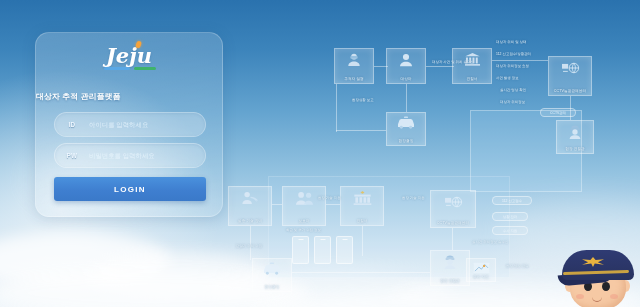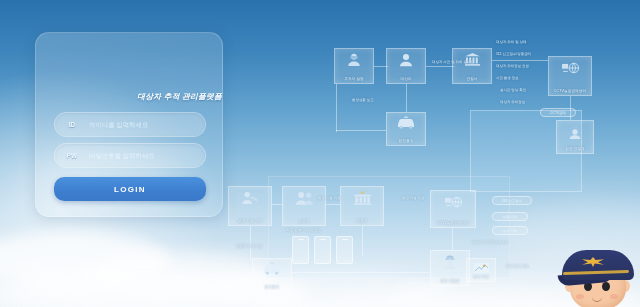--- a/index.html
+++ b/index.html
@@ -75,40 +75,40 @@
   .logo-dot{position:absolute;right:11px;top:-4px;width:5px;height:7px;
     background:#f5a33c;border-radius:55% 45% 50% 50%;transform:rotate(18deg);
     box-shadow:0 0 3px rgba(245,163,60,.8);}
   .logo-bar{position:absolute;height:3px;border-radius:2px;}
   .bar-blue{left:-2px;bottom:-3px;width:26px;background:#5aa8e6;}
   .bar-green{right:-4px;bottom:-3px;width:22px;background:#3fb36b;}
 
   .sub1{position:absolute;left:0;right:0;top:42px;text-align:center;
     font-size:7.6px;color:#f2f9ff;letter-spacing:.1px;
     text-shadow:0 1px 2px rgba(30,80,130,.40);}
-  .sub2{position:absolute;left:0;right:0;top:58px;text-align:right;
+  .sub2{position:absolute;left:0;right:0;top:58px;text-align:left;
     font-size:7.8px;color:#ffffff;font-weight:bold;letter-spacing:.2px;
-    text-shadow:0 1px 2px rgba(30,80,130,.45);font-style:italic;}
+    text-shadow:0 1px 2px rgba(30,80,130,.45);}
 
   .field{position:absolute;left:18px;width:152px;height:25px;border-radius:13px;
     background:rgba(255,255,255,.26);
     border:1px solid rgba(255,255,255,.22);
     box-shadow:0 1px 3px rgba(40,90,140,.10) inset;
     display:flex;align-items:center;box-sizing:border-box;}
   #field-id{top:79px;}
   #field-pw{top:110px;}
   .flabel{width:34px;text-align:center;font-size:6.4px;color:#eef7ff;font-weight:bold;
     letter-spacing:.3px;flex:0 0 34px;text-shadow:0 1px 1px rgba(30,80,130,.4);}
   .finput{flex:1;border:0;outline:0;background:transparent;
     font-family:"Liberation Sans",sans-serif;font-size:6.4px;color:#ffffff;
     padding:0;margin:0;height:100%;}
   .finput::placeholder{color:rgba(236,247,255,.78);}
 
   #login-button{position:absolute;left:18px;top:144px;width:152px;height:24px;
-    border-radius:10px;border:0;cursor:pointer;
+    border-radius:3px;border:0;cursor:pointer;
     background:linear-gradient(180deg,#4a91dd 0%,#3f7fd0 55%,#3a79c9 100%);
     color:#ffffff;font-family:"Liberation Sans",sans-serif;
     font-size:8px;font-weight:bold;letter-spacing:1.3px;
     box-shadow:0 2px 5px rgba(35,85,150,.30);}
 
   
   #mascot{position:absolute;left:556px;top:246px;width:84px;height:61px;}
   .m-face{position:absolute;left:14px;top:18px;width:56px;height:46px;
     background:#f6c9a4;border-radius:48% 48% 45% 45%;
     box-shadow:inset -3px -3px 6px rgba(214,150,108,.45);}
@@ -309,20 +309,28 @@
       </div>
     <div id="diagram-phones">
         <div class="phone" style="left: 292px; top: 236px; width: 15px; height: 26px;"></div>
         <div class="phone" style="left: 314px; top: 236px; width: 15px; height: 26px;"></div>
         <div class="phone" style="left: 336px; top: 236px; width: 15px; height: 26px;"></div>
       </div>
   </div>
 
   <div id="login-panel">
 
+    <div id="logo">
+      <div class="logo-wrap">
+        <span class="logo-text">Jeju</span>
+        <span class="logo-dot"></span>
+        <span class="logo-bar bar-blue"></span>
+        <span class="logo-bar bar-green"></span>
+      </div>
+    </div>
 
     <div class="sub2">대상자 추적 관리플랫폼</div>
 
     <div class="field" id="field-id">
       <span class="flabel">ID</span>
       <input class="finput" type="text" placeholder="아이디를 입력하세요" style="">
     </div>
 
     <div class="field" id="field-pw">
       <span class="flabel">PW</span>

